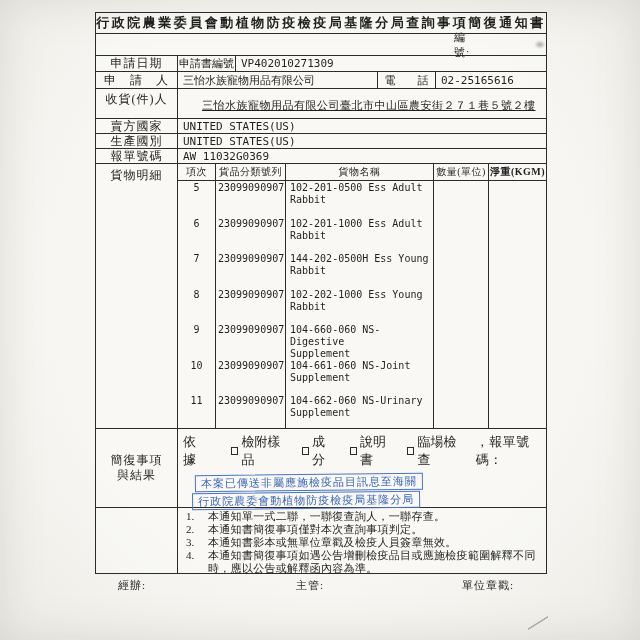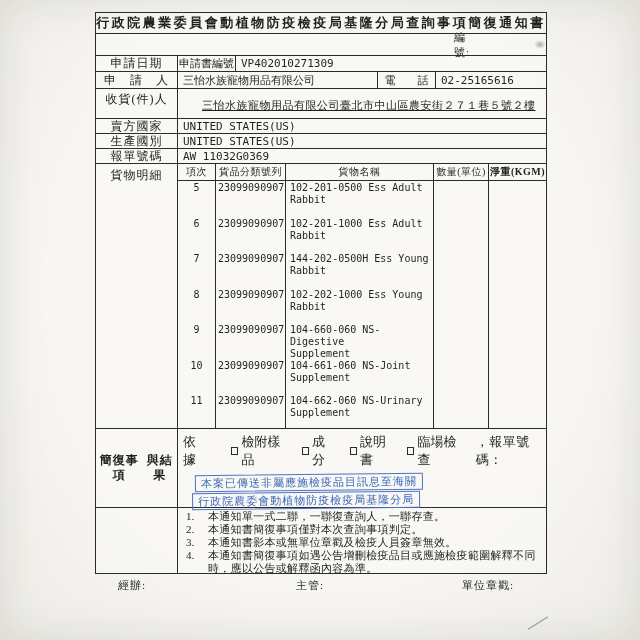--- a/index.html
+++ b/index.html
@@ -61,21 +61,21 @@
   .col-qty { width:55px; }
   .col-wt { flex:1; }
   .cg-item { display:flex; height:35.5px; flex:none; }
   .cg-item .c { font-size:10px; font-family:"DejaVu Sans Mono", monospace; }
   .cg-item .col-no { text-align:center; padding-top:1px; }
   .cg-item .col-code { padding:1px 1px 0 2px; }
   .cg-item .col-name { padding:1px 0 0 4px; white-space:pre-line; line-height:12px; }
 
   
   .basis-row { height:79px; }
-  .result-lab { flex-direction:row; line-height:15px;font-weight:bold; }
+  .result-lab { flex-direction:column; line-height:15px; }
   .basis-content { flex:1; padding:4px 0 0 5px; }
   .basis-line { font-size:13px; display:flex; align-items:center; }
   .basis-word { letter-spacing:1px; margin-right:24px; }
   .ckb { display:inline-flex; align-items:center; margin-right:16px; }
   .ckb.tight { margin-right:14px; }
   .box { display:inline-block; width:8px; height:8px; border:1px solid #2b2b2b; margin-right:3px; background:transparent; }
   .basis-suffix { letter-spacing:.5px; }
   .stamp { margin:5px 0 0 12px; transform:rotate(-.6deg); color:#3a66b8; font-size:11px; letter-spacing:1px; width:fit-content; }
   .stamp-line { border:1.5px solid #4a74c4; padding:0px 5px 1px 5px; width:fit-content; line-height:14px; }
   .stamp-line + .stamp-line { margin-top:1px; margin-left:-3px; }

